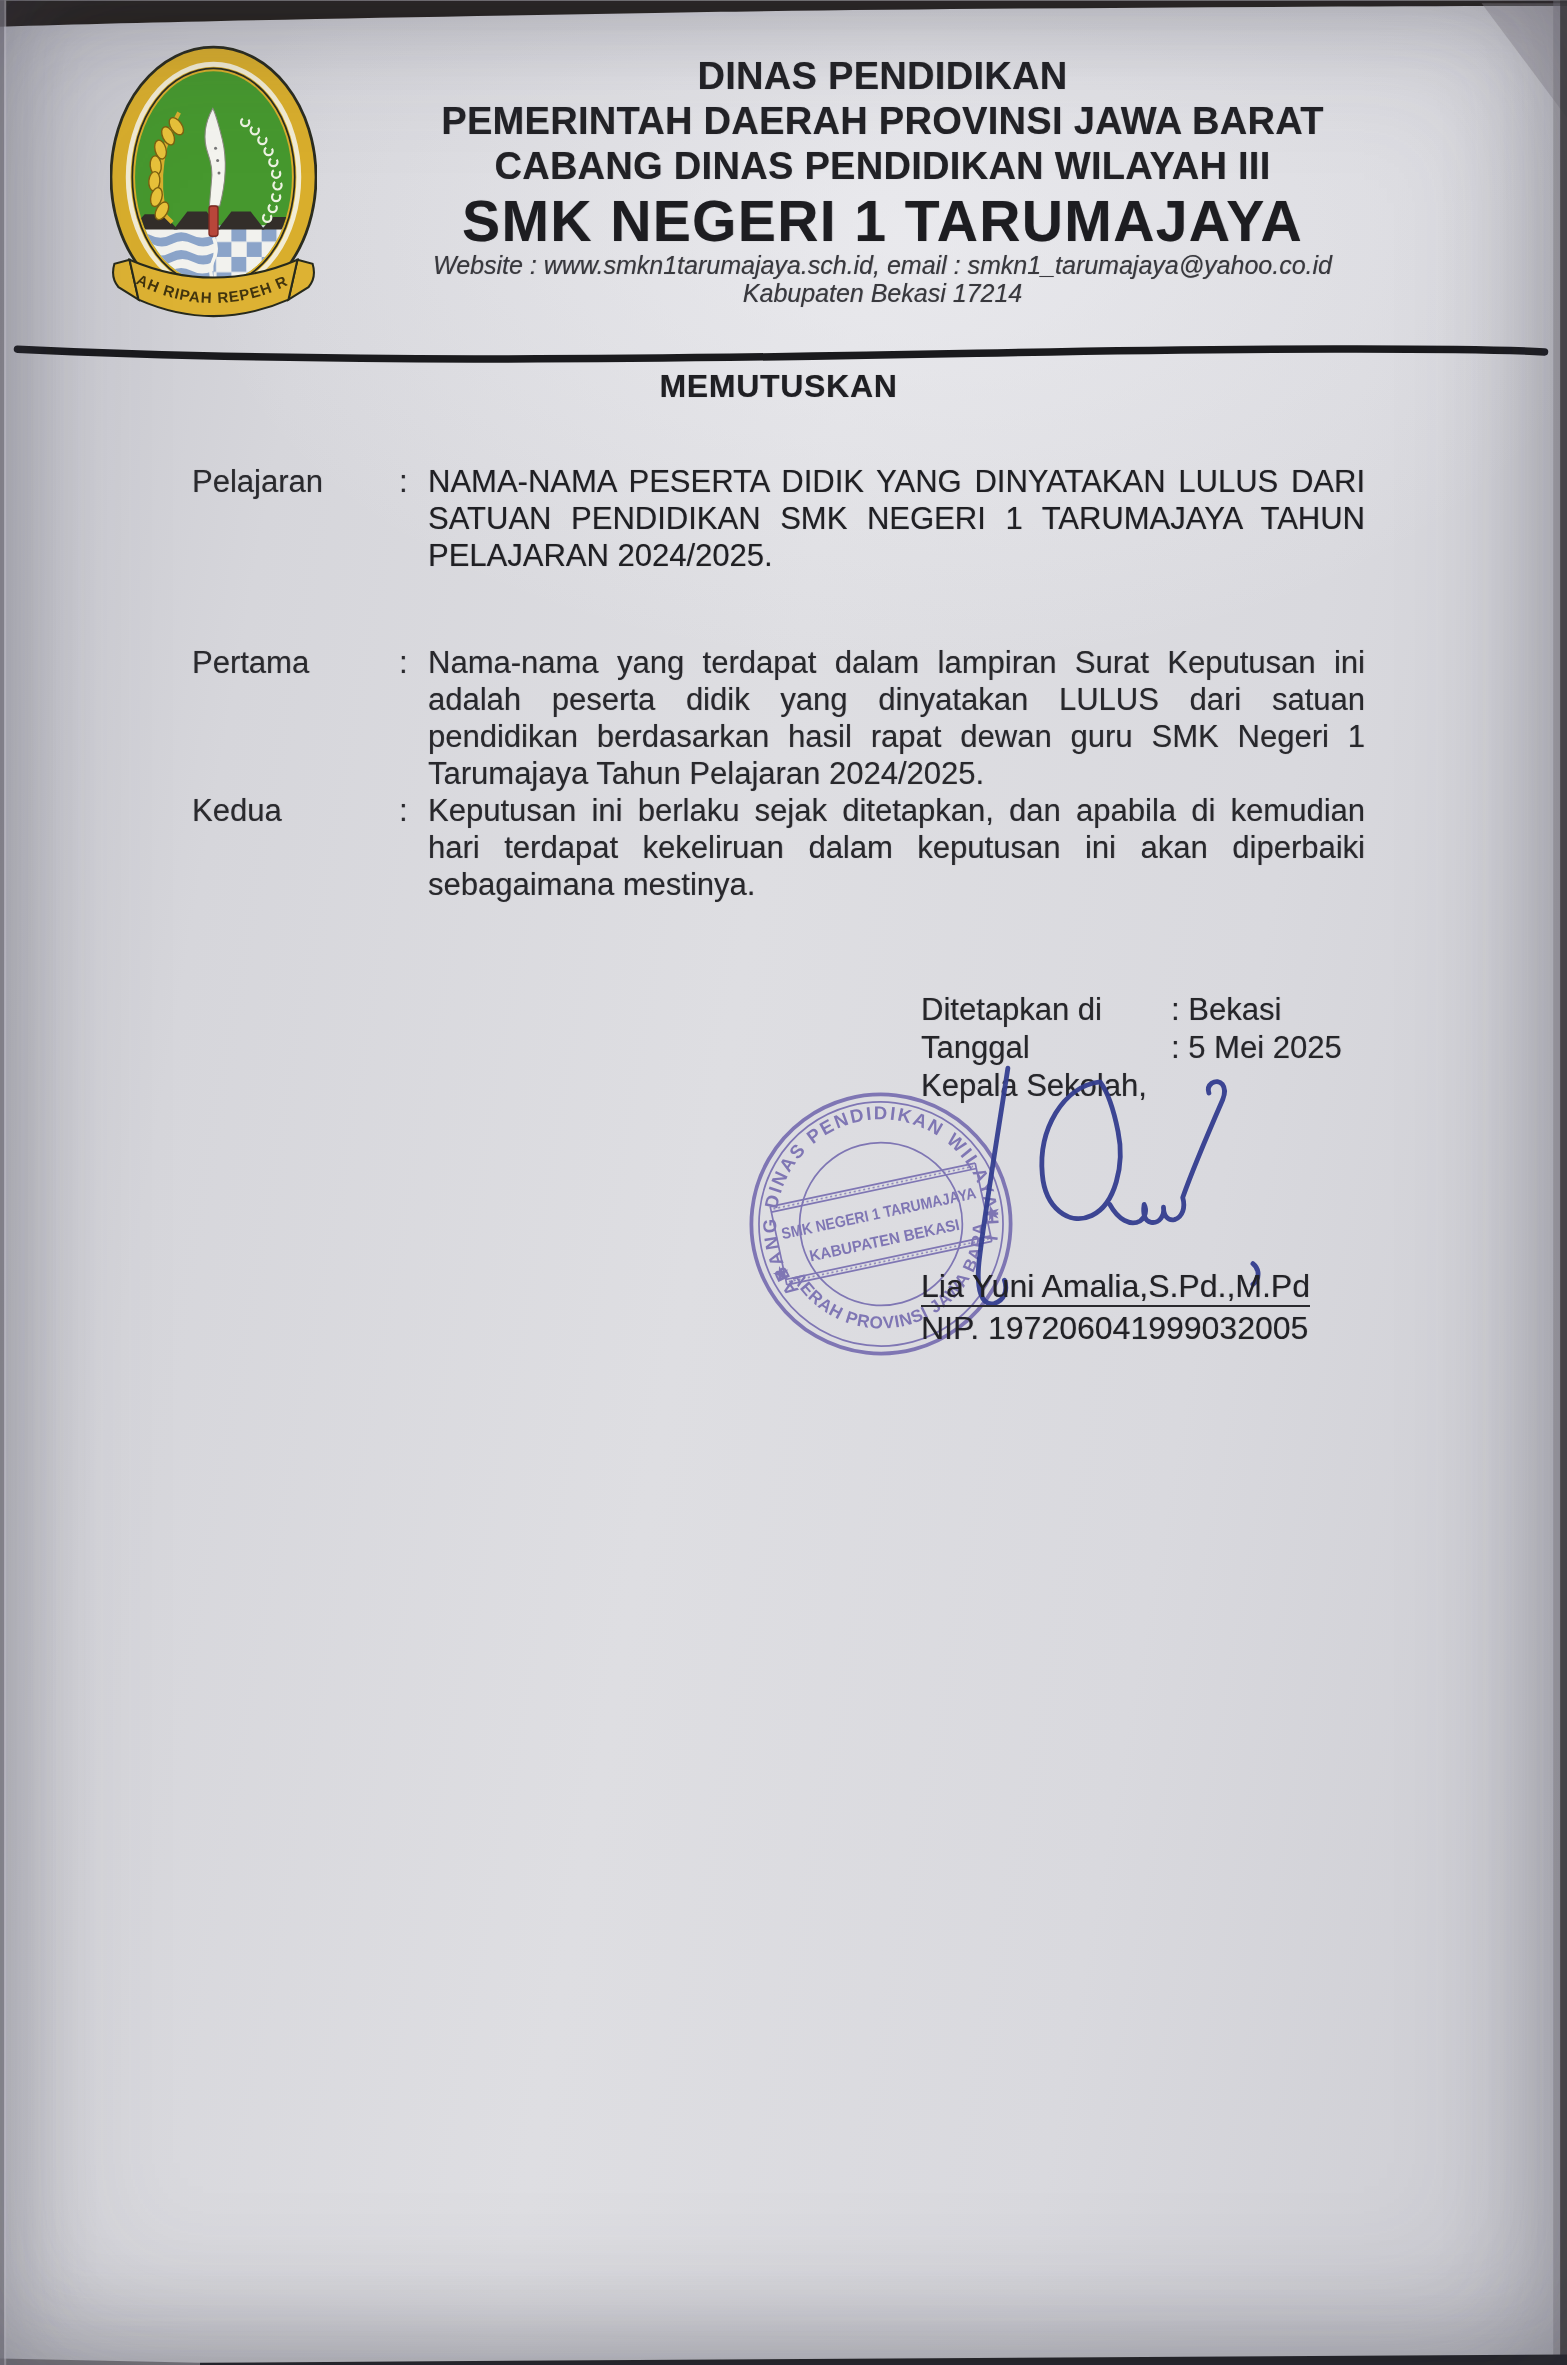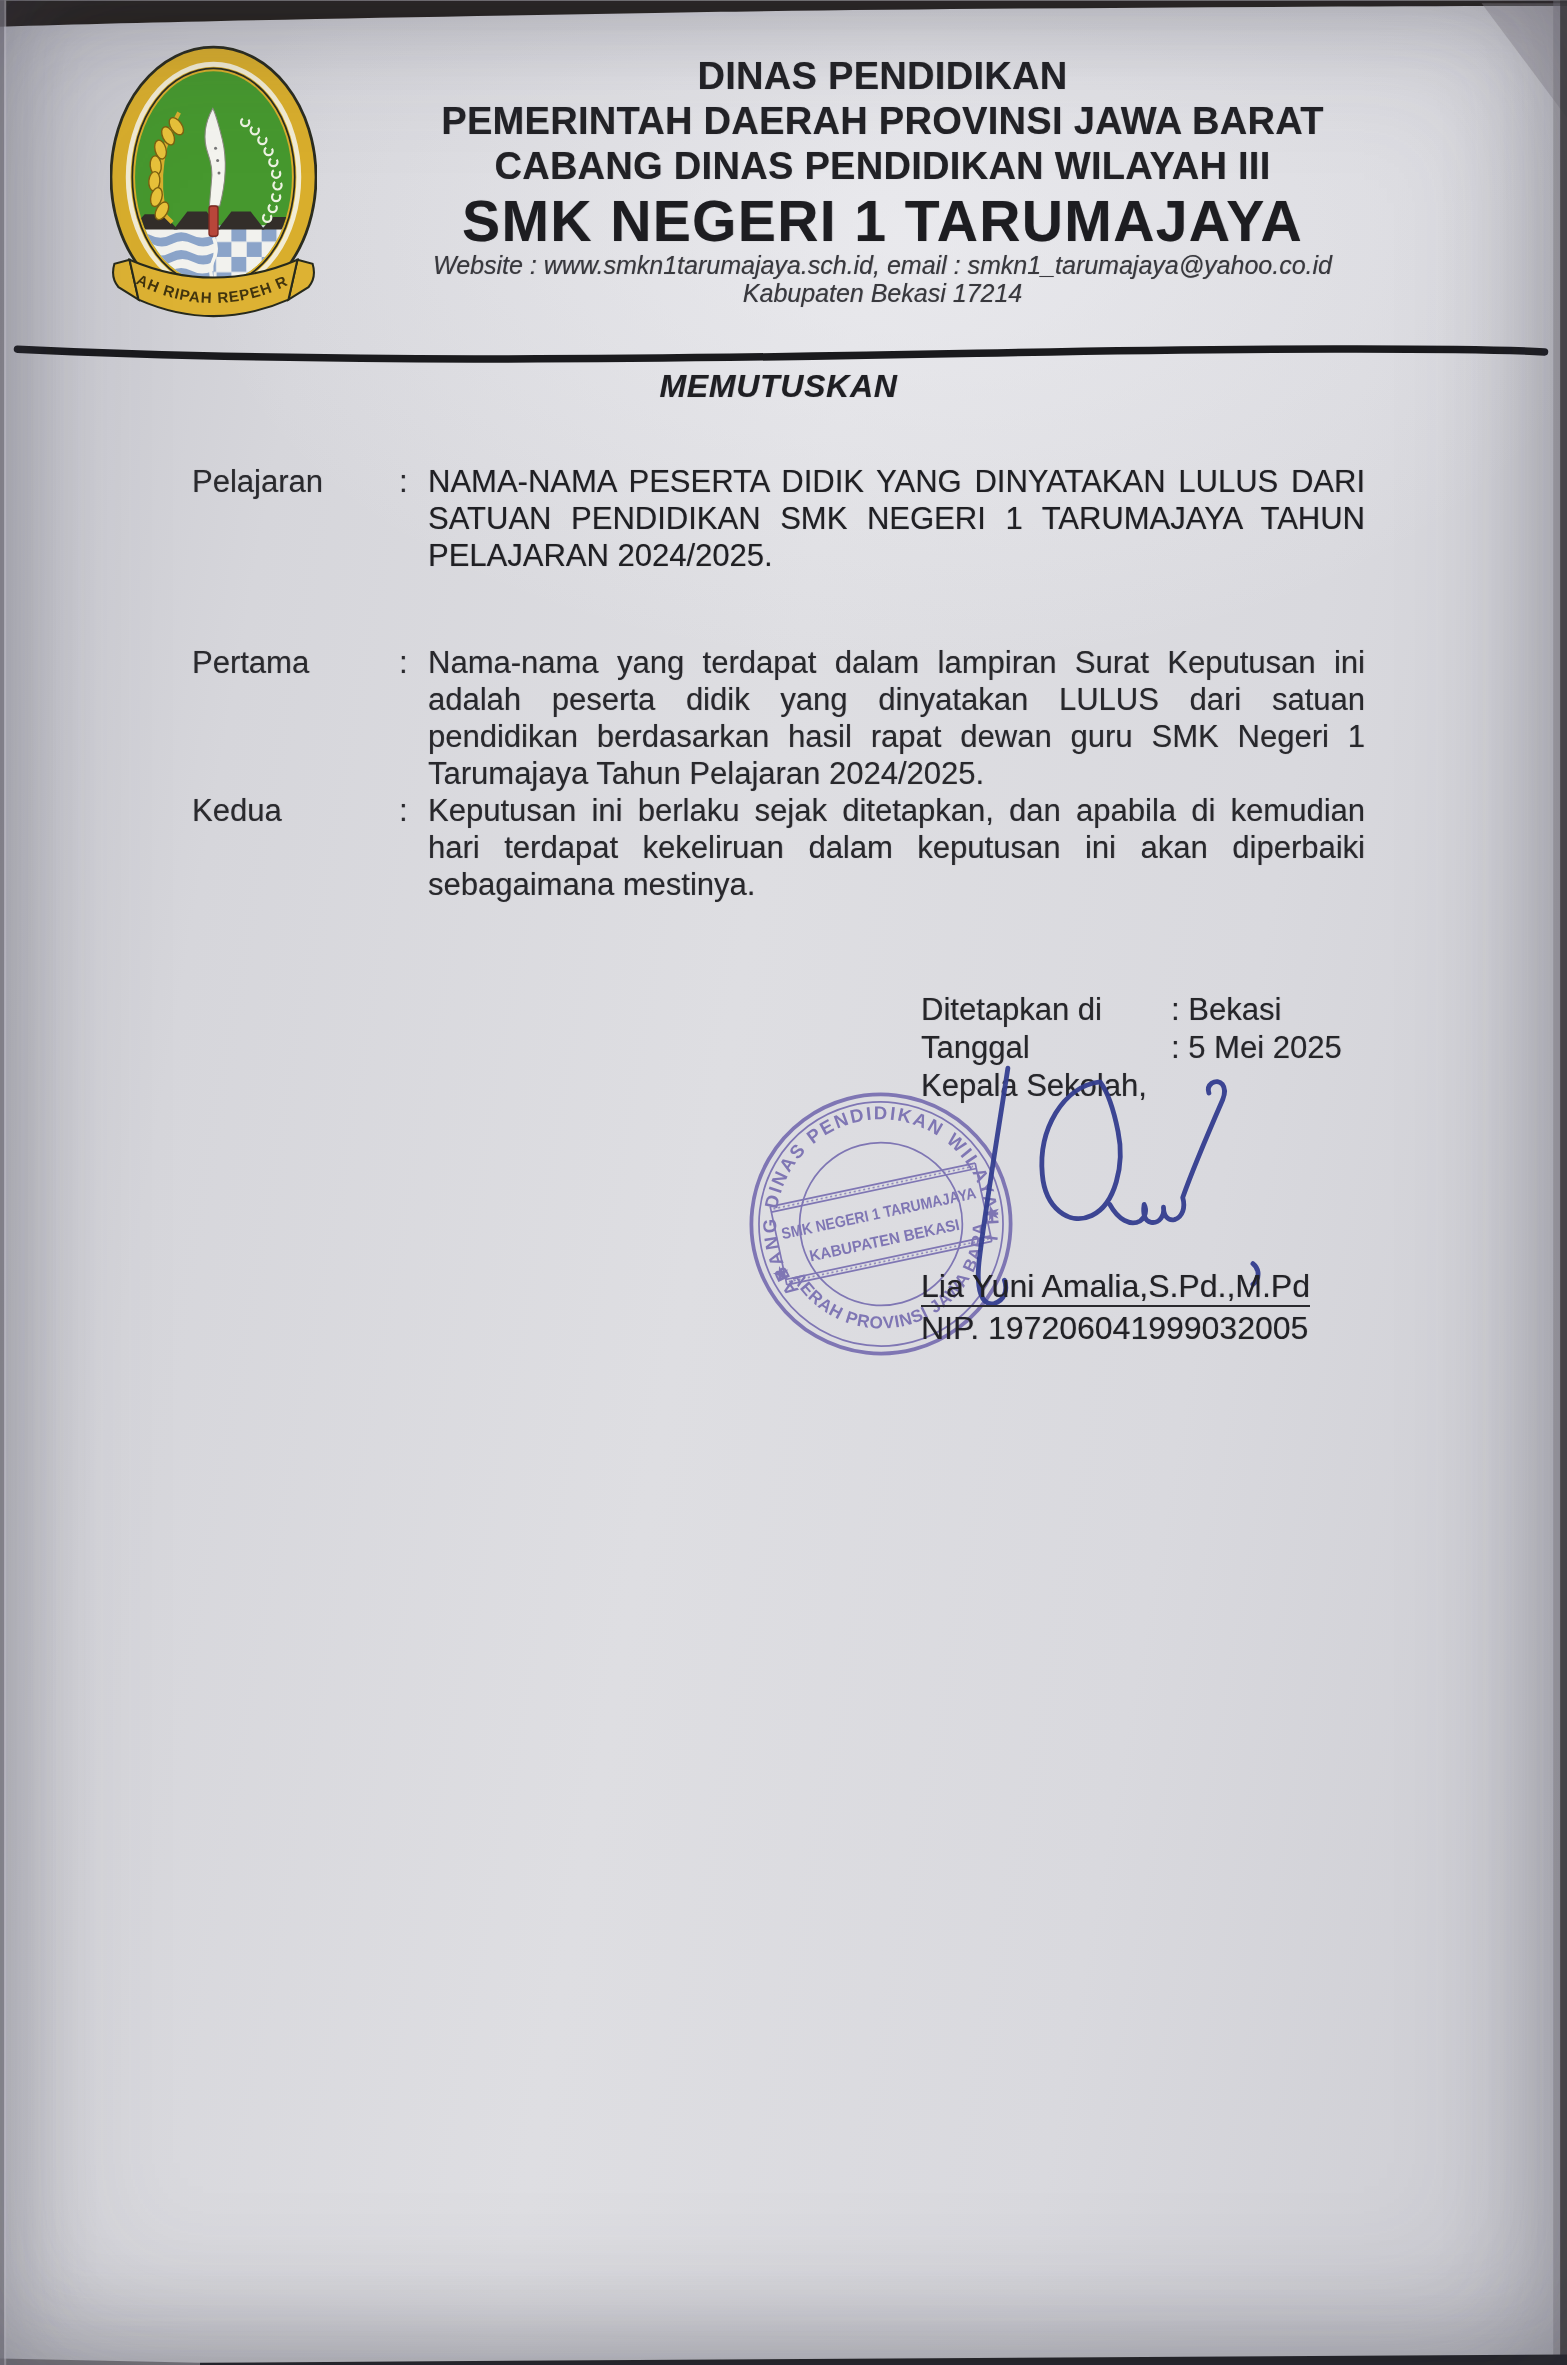--- a/index.html
+++ b/index.html
@@ -18,21 +18,21 @@
   .logo-svg{position:absolute;left:110px;top:45px;width:207px;height:289px;}
   .head-text{position:absolute;left:331px;top:54px;width:1103px;text-align:center;}
   .head-line{font-size:38px;line-height:45px;font-weight:700;color:#222226;letter-spacing:0.3px;}
   .school-name{font-size:57px;line-height:62px;font-weight:700;color:#1d1d21;letter-spacing:1.4px;margin-top:1.4px;}
   .addr{font-size:25px;line-height:27.6px;font-style:italic;color:#38383d;margin-top:8.3px;}
   .addr2{font-size:25px;line-height:27.6px;font-style:italic;color:#38383d;}
   .rule-svg{position:absolute;left:12.4px;top:341px;width:1538px;height:30px;}
 
   
   .memutuskan{position:absolute;left:192px;top:368px;width:1173px;text-align:center;
-    font-size:32px;font-weight:700;letter-spacing:0.7px;color:#1f1f23;font-style:italic;}
+    font-size:32px;font-weight:700;letter-spacing:0.7px;color:#1f1f23;}
   .decisions{position:absolute;left:192px;top:463px;width:1173px;}
   .dec-row{display:grid;grid-template-columns:207px 29px 1fr;font-size:31px;line-height:37px;}
   .dec-row + .dec-row{margin-top:0;}
   .dec-row.gap-lg{margin-top:70px;}
   .dec-label{color:#2a2a2e;}
   .dec-sep{color:#2a2a2e;}
   .dec-text{text-align:justify;color:#28282c;}
   .dec-text.all-bold{font-weight:700;color:#202024;}
   .dec-text .b{font-weight:400;}
 

